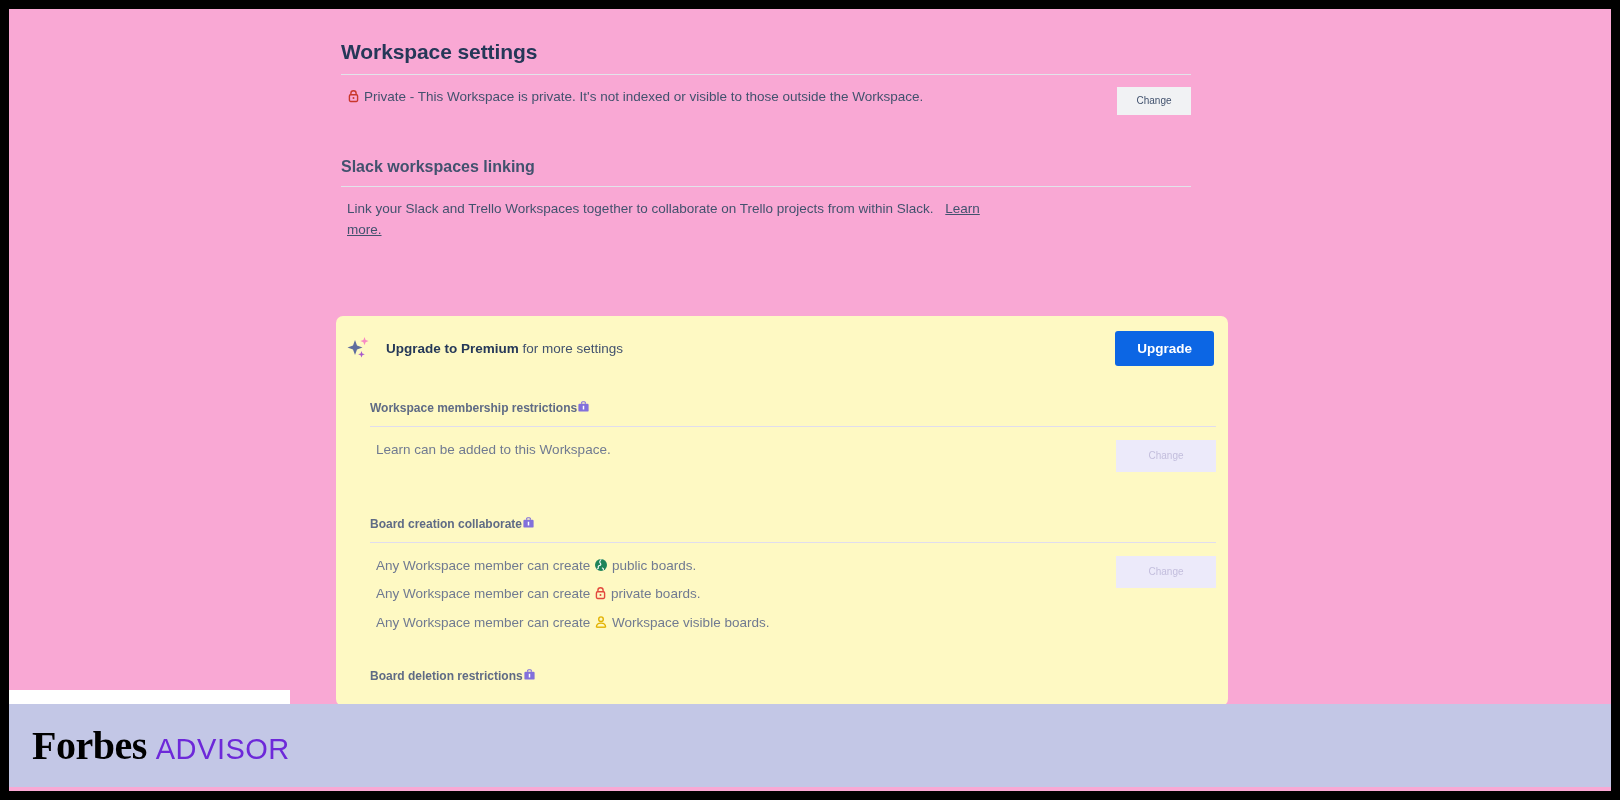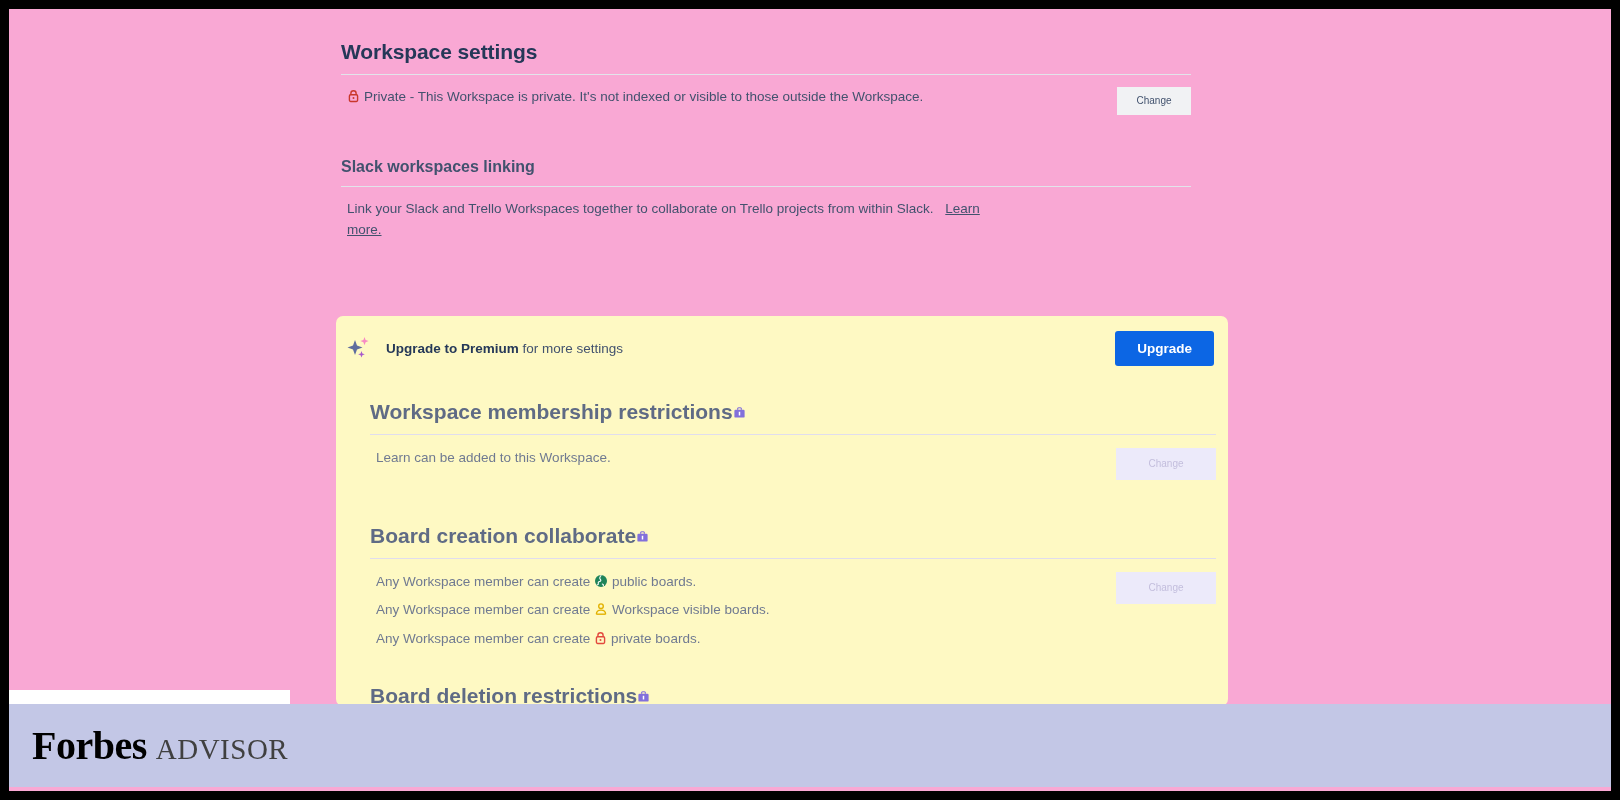--- a/index.html
+++ b/index.html
@@ -143,21 +143,21 @@
     color: #42526e;
   }
   .banner-text b { color: #253858; font-weight: bold; }
   .banner-spacer { flex: 1; }
 
   .premium-body { padding: 0 12px 0 34px; }
   .p-head {
     display: flex;
     align-items: center;
     gap: 0;
-    font-size: 21px;
+    font-size: 12px;
     font-weight: bold;
     color: #5f6b85;
     margin-top: 20px;
   }
   .p-rule {
     height: 1px;
     background: #e0ddee;
     margin-top: 10px;
   }
   .p-row {
@@ -196,23 +196,23 @@
     gap: 9px;
   }
   .forbes-word {
     font-family: "Liberation Serif", serif;
     font-weight: bold;
     font-size: 40px;
     color: #000000;
     letter-spacing: -0.5px;
   }
   .forbes-sub {
-    font-family: Liberation Serif, serif;
+    font-family: Liberation Sans, sans-serif;
     font-size: 29px;
-    color: #404040;
+    color: #6d28d9;
     letter-spacing: 0.5px;
   }
   .white-strip {
     position: absolute;
     left: 9px; top: 690px;
     width: 281px; height: 14px;
     background: #ffffff;
   }
 </style>
 </head>
@@ -297,34 +297,34 @@
 
           <div class="p-line"><span>Any Workspace member can create </span><span class="ico">
             <svg width="14" height="14" viewBox="0 0 14 14">
               <circle cx="7" cy="7" r="6" fill="#1f845a"></circle>
               <path d="M7 1.6c-1.4 1.3-1.6 3-0.6 3.9.9.8.3 1.9-.8 2-1 .1-1.6.9-1.3 1.9.2.8-.2 1.4-1 1.6" fill="none" stroke="#ffffff" stroke-width="1.1" stroke-linecap="round"></path>
               <path d="M9.4 11.8c.2-.9-.3-1.6-1.1-1.8" fill="none" stroke="#ffffff" stroke-width="1.1" stroke-linecap="round"></path>
             </svg>
           </span><span>public boards.</span></div>
 
           <div class="p-line"><span>Any Workspace member can create </span><span class="ico">
+            <svg width="13" height="14" viewBox="0 0 14 15">
+              <path d="M4.2 6.2V4.6a2.8 2.8 0 0 1 5.6 0v1.6" fill="none" stroke="#e2483d" stroke-width="1.5"></path>
+              <rect x="2.6" y="6.2" width="8.8" height="7.2" rx="1.2" fill="none" stroke="#e2483d" stroke-width="1.5"></rect>
+              <circle cx="7" cy="9.7" r="1.05" fill="#e2483d"></circle>
+            </svg>
+          </span><span>private boards.</span></div>
+
+          <div class="p-line"><span>Any Workspace member can create </span><span class="ico">
             <svg width="14" height="14" viewBox="0 0 14 14">
               <circle cx="7" cy="4.2" r="2.3" fill="none" stroke="#e2b203" stroke-width="1.4"></circle>
               <path d="M2.4 12.2c0-2.5 2-4.1 4.6-4.1s4.6 1.6 4.6 4.1" fill="none" stroke="#e2b203" stroke-width="1.4"></path>
               <path d="M2.4 12.2h9.2" stroke="#e2b203" stroke-width="1.4"></path>
             </svg>
           </span><span>Workspace visible boards.</span></div>
-
-          <div class="p-line"><span>Any Workspace member can create </span><span class="ico">
-            <svg width="13" height="14" viewBox="0 0 14 15">
-              <path d="M4.2 6.2V4.6a2.8 2.8 0 0 1 5.6 0v1.6" fill="none" stroke="#e2483d" stroke-width="1.5"></path>
-              <rect x="2.6" y="6.2" width="8.8" height="7.2" rx="1.2" fill="none" stroke="#e2483d" stroke-width="1.5"></rect>
-              <circle cx="7" cy="9.7" r="1.05" fill="#e2483d"></circle>
-            </svg>
-          </span><span>private boards.</span></div>
 
         </div>
         <button class="btn btn-disabled">Change</button>
       </div>
 
       <div class="p-head" style="margin-top:35px">
         <span>Board deletion restrictions</span>
         <span class="badge-ico">
           <svg width="13" height="13" viewBox="0 0 14 14">
             <rect x="1.5" y="4" width="11" height="8.5" rx="1.3" fill="#8270db"></rect>

